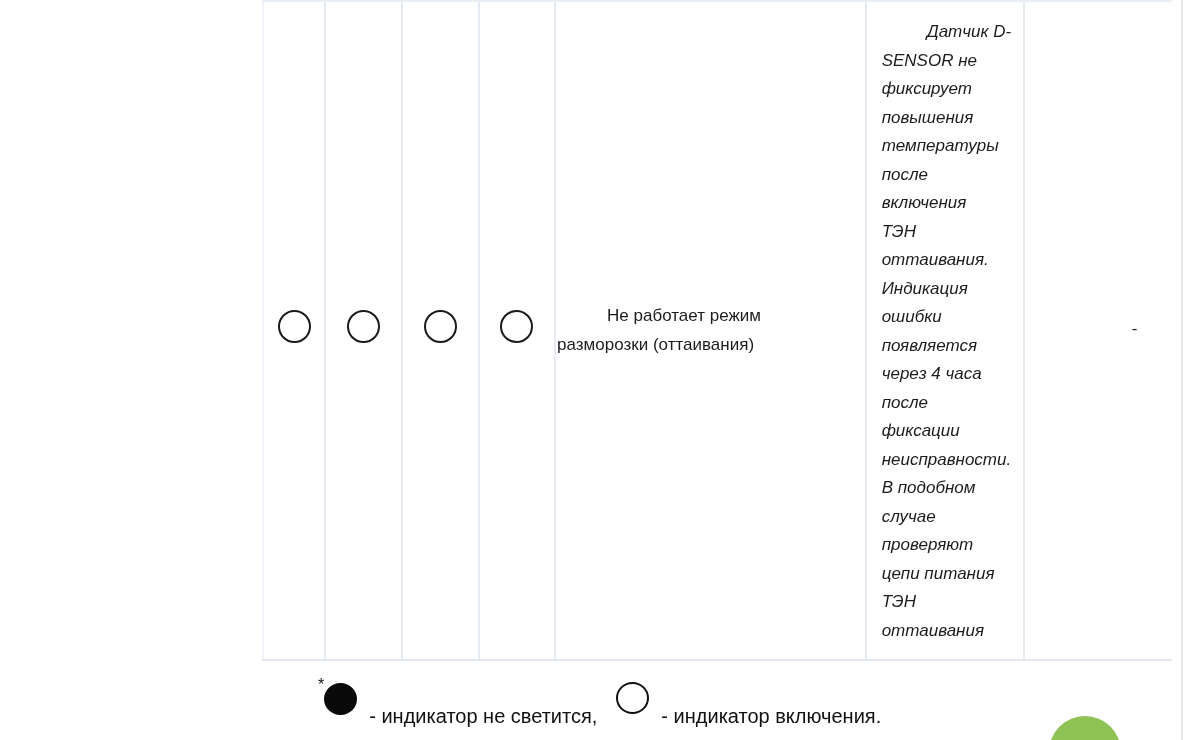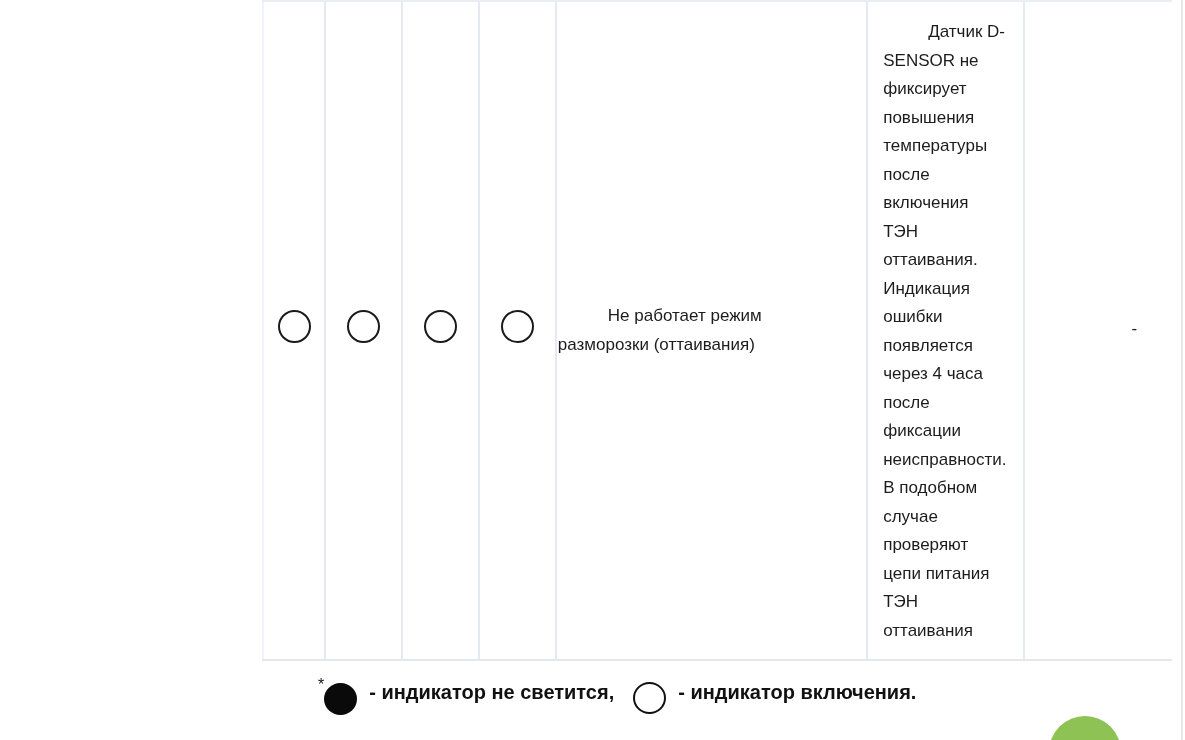--- a/index.html
+++ b/index.html
@@ -9,21 +9,21 @@
 
   
   .ftable { position:absolute; left:262px; top:0; width:910px; height:661px;
             display:flex; border-top:2px solid #e9edf4; border-bottom:2px solid #e3e7ee; }
   .col { height:100%; border-left:2px solid #e4e9f2; position:relative; }
   .col.c1 { width:66px;  border-left-color:#f0f3f8; }
   .col.c2 { width:81px; }
   .col.c3 { width:82px; }
   .col.c4 { width:81px; }
   .col.c5 { width:330px; }
-  .col.c6 { width:166px; }
+  .col.c6 { width:166px;font-style:italic; }
   .col.c7 { width:158px; }
 
   .ind-cell { display:flex; align-items:center; justify-content:center; }
   .circle { width:33px; height:33px; border:2px solid #1a1a1a; border-radius:50%;
             background:#fff; position:relative; top:-4px; }
 
   .celltext { font-size:17px; line-height:28.5px; white-space:pre-line; }
 
   .c5 { display:flex; flex-direction:column; justify-content:center; }
   .c5 .celltext { text-indent:50px; padding-left:1px; }
@@ -33,21 +33,21 @@
   .c7 { display:flex; align-items:center; justify-content:center; }
   .c7 .celltext { padding-left:72px; position:relative; top:-1px; }
 
   
   .legend { position:absolute; left:318px; top:676px; display:flex; align-items:flex-start;
             font-size:20px; color:#111; }
   .asterisk { font-size:16px; line-height:16px; margin-top:1px; }
   .lcircle { width:33px; height:32px; border-radius:50%; flex:0 0 auto; }
   .lcircle.filled { background:#0a0a0a; margin-top:7px; }
   .lcircle.open { background:#fff; border:2px solid #111; margin-top:6px; margin-left:19px; }
-  .ltext { margin-left:12px; margin-top:4px; line-height:24px; white-space:nowrap;font-weight:bold; }
+  .ltext { margin-left:12px; margin-top:28px; line-height:24px; white-space:nowrap; }
 
   
   .page-edge { position:absolute; left:1181px; top:0; width:2px; height:740px; background:#e7e7ed; }
   .fab { position:absolute; left:1049px; top:716px; width:72px; height:72px;
          border-radius:50%; background:#8ec254; border:none; cursor:pointer; }
 </style>
 </head>
 <body>
 
 <div class="page">

